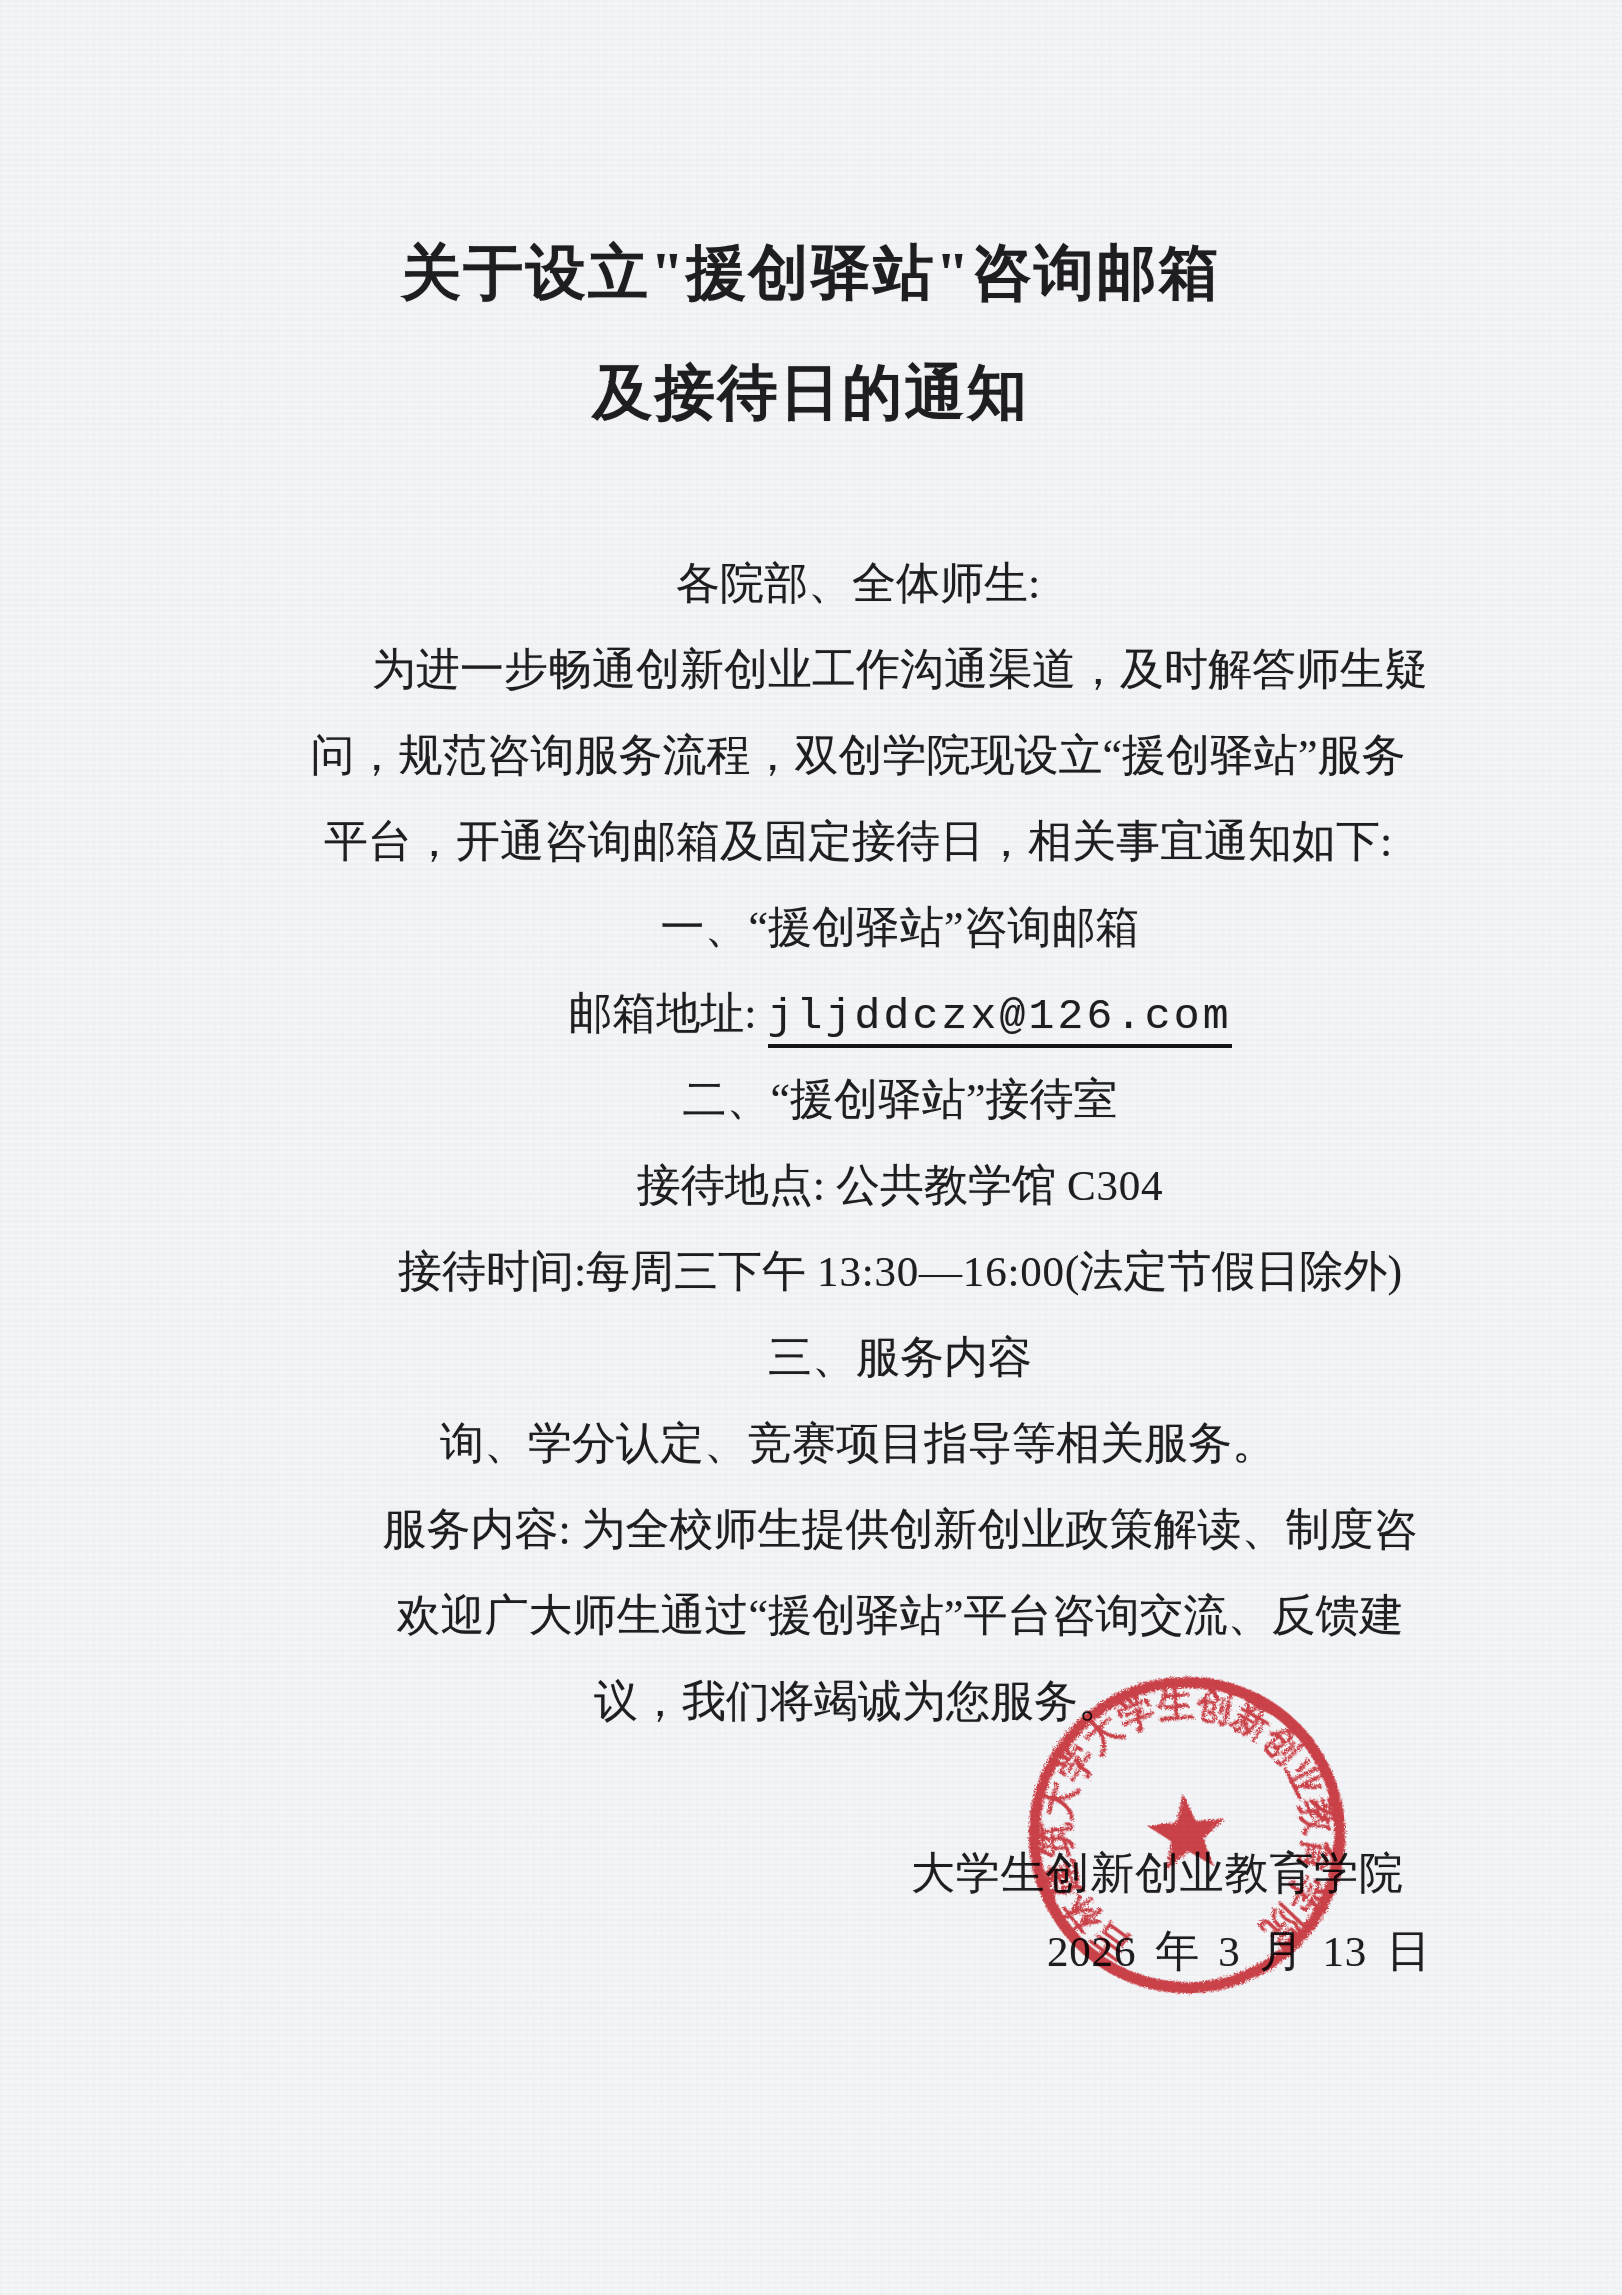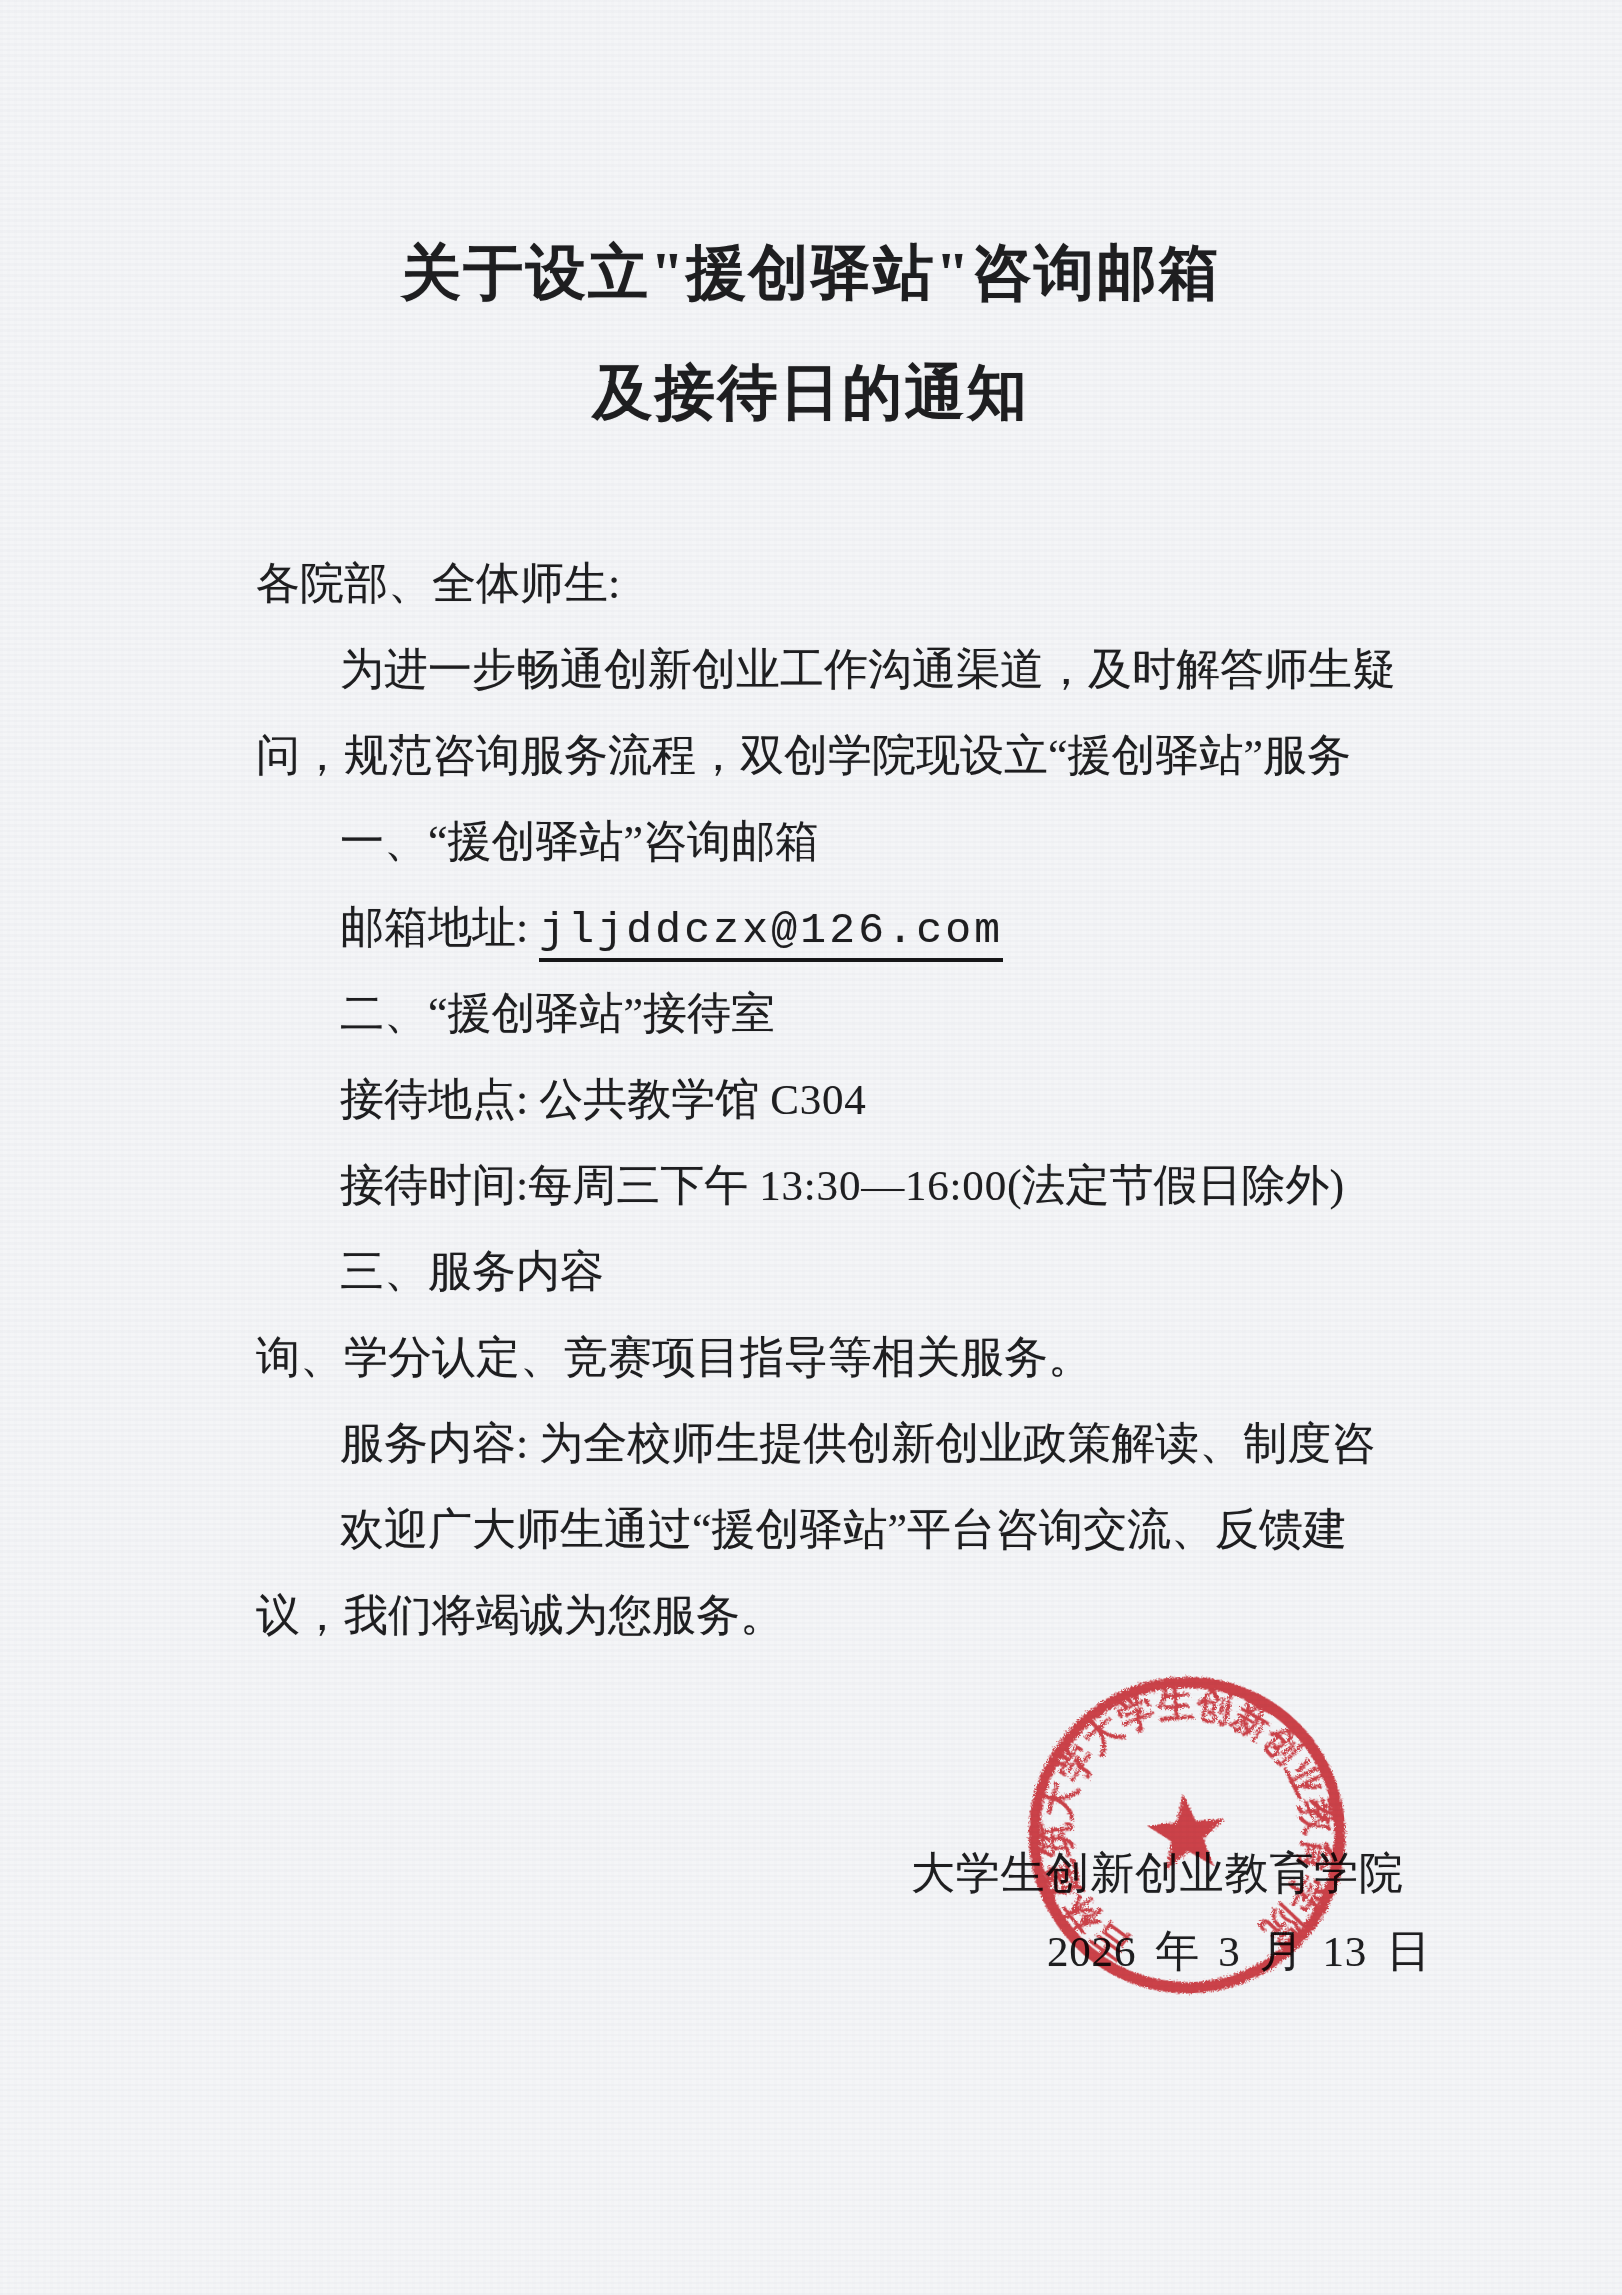--- a/index.html
+++ b/index.html
@@ -24,20 +24,21 @@
   }
   .title-1{top:230px;}
   .title-2{top:350px;}
   .body-block{
     position:absolute;left:256px;top:541px;width:1204px;
   }
   .line{
     height:86px;line-height:86px;white-space:nowrap;
     font-size:44px;
     text-shadow:0 0 0.8px rgba(25,25,25,.4);
+    text-align:center;
   }
   .line.indent{padding-left:84px;}
   .seg-cjk{font-family:"Liberation Serif","DejaVu Serif",serif;}
   .seg-mono{
     font-family:Liberation Serif, serif;
     font-size:43px;letter-spacing:0.8px;
   }
   .seg-email{
     font-family:"Liberation Mono","DejaVu Sans Mono",monospace;
     font-size:43px;letter-spacing:3.2px;
@@ -70,20 +71,21 @@
 <div class="page">
 
   <div class="doc-title title-1">关于设立"援创驿站"咨询邮箱</div>
 
   <div class="doc-title title-2">及接待日的通知</div>
 
   <div class="body-block">
       <div class="line"><span class="seg-cjk">各院部、全体师生:</span></div>
       <div class="line indent"><span class="seg-cjk">为进一步畅通创新创业工作沟通渠道，及时解答师生疑</span></div>
       <div class="line"><span class="seg-cjk">问，规范咨询服务流程，双创学院现设立“援创驿站”服务</span></div>
+      <div class="line"><span class="seg-cjk">平台，开通咨询邮箱及固定接待日，相关事宜通知如下:</span></div>
       <div class="line indent"><span class="seg-cjk">一、“援创驿站”咨询邮箱</span></div>
       <div class="line indent"><span class="seg-cjk">邮箱地址: </span><span class="seg-email">jljddczx@126.com</span></div>
       <div class="line indent"><span class="seg-cjk">二、“援创驿站”接待室</span></div>
       <div class="line indent"><span class="seg-cjk">接待地点: 公共教学馆 </span><span class="seg-mono">C304</span></div>
       <div class="line indent"><span class="seg-cjk">接待时间:每周三下午 </span><span class="seg-mono">13:30—16:00</span><span class="seg-cjk">(法定节假日除外)</span></div>
       <div class="line indent"><span class="seg-cjk">三、服务内容</span></div>
       <div class="line"><span class="seg-cjk">询、学分认定、竞赛项目指导等相关服务。</span></div>
       <div class="line indent"><span class="seg-cjk">服务内容: 为全校师生提供创新创业政策解读、制度咨</span></div>
       <div class="line indent"><span class="seg-cjk">欢迎广大师生通过“援创驿站”平台咨询交流、反馈建</span></div>
       <div class="line"><span class="seg-cjk">议，我们将竭诚为您服务。</span></div>

